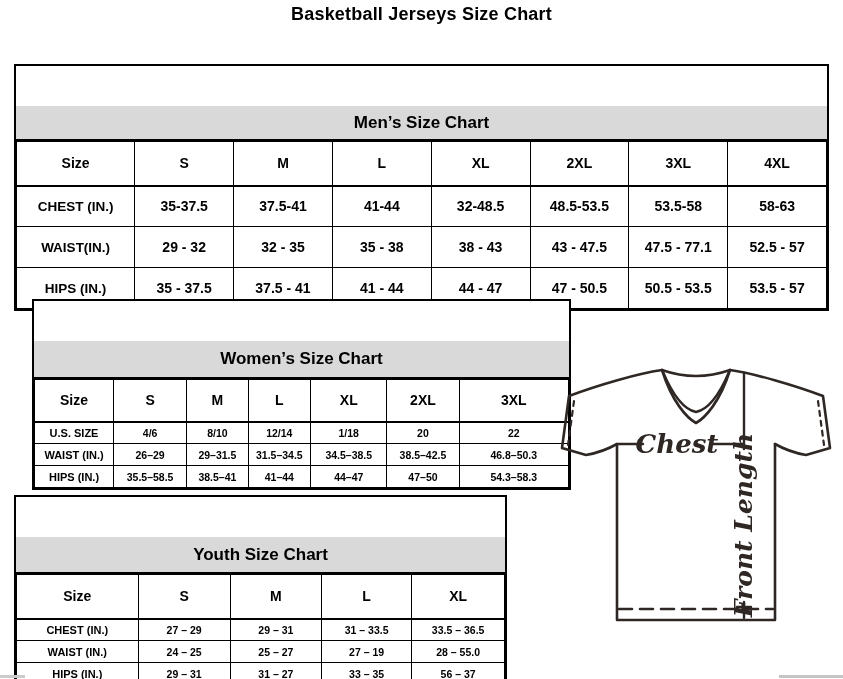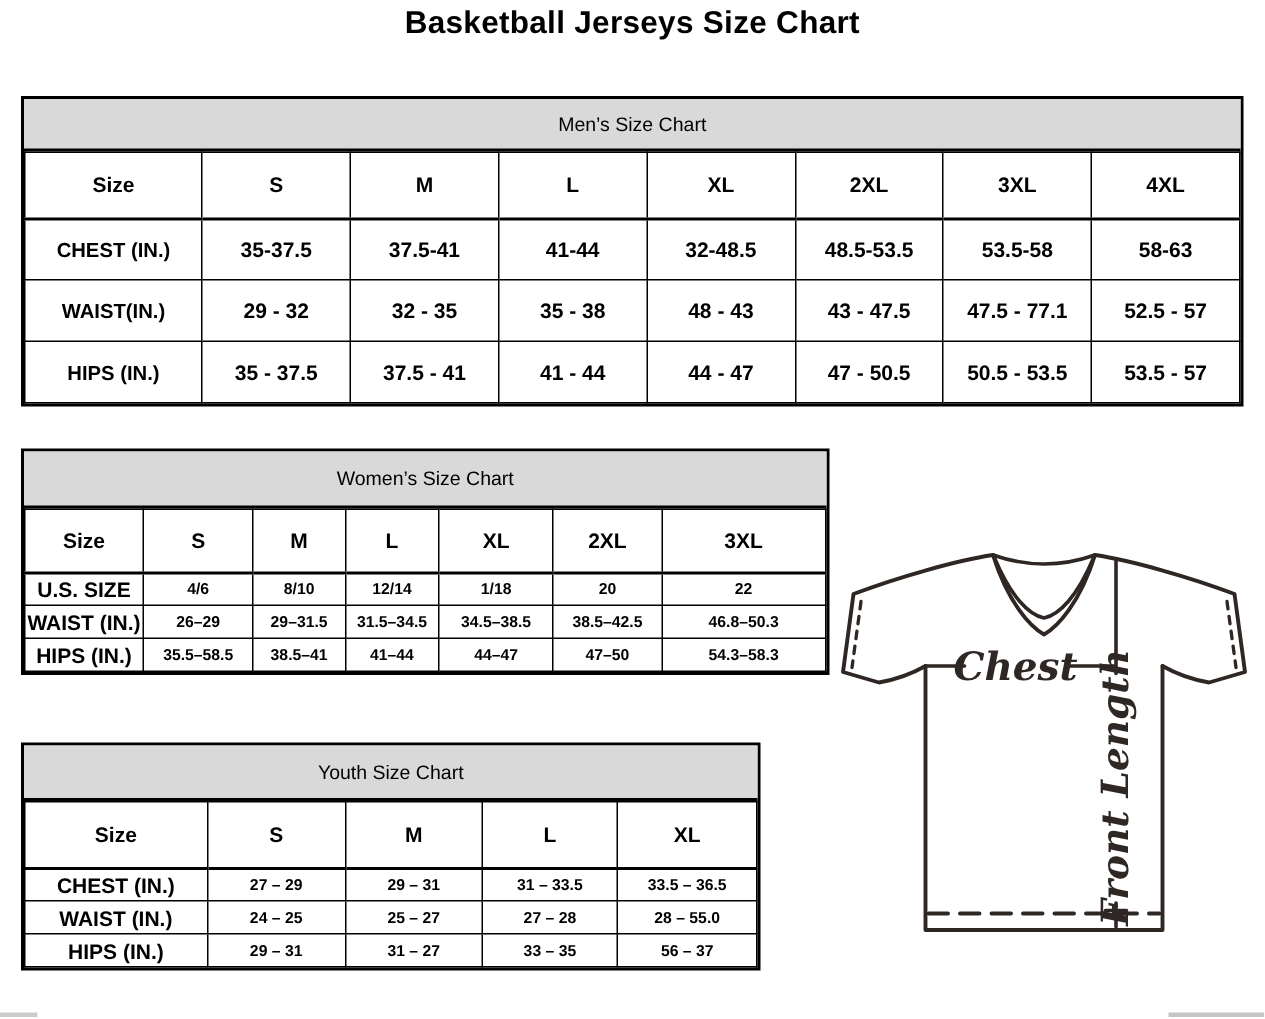--- a/index.html
+++ b/index.html
@@ -7,48 +7,48 @@
     position:relative;
     width:843px;height:679px;
     background:#ffffff;
     font-family:"Liberation Sans",sans-serif;
     color:#000;
     overflow:hidden;
   }
   .page-title{
     position:absolute;top:4px;left:0;right:0;
     margin:0;text-align:center;
-    font-size:21px;font-weight:bold;letter-spacing:.2px;
+    font-size:18px;font-weight:bold;letter-spacing:.2px;
   }
   .chart{position:absolute;border:2px solid #000;background:#fff;}
   .chart-men{left:14px;top:64px;width:811px;}
-  .chart-women{left:14px;top:299px;width:535px;}
+  .chart-women{left:32px;top:299px;width:535px;}
   .chart-youth{left:14px;top:495px;width:489px;}
   .band{
     background:#d9d9d9;
     border-bottom:2px solid #000;
-    text-align:center;font-weight:normal;font-size:13px;
+    text-align:center;font-weight:bold;font-size:17px;margin-top:40px;
   }
   .chart-men  .band{height:33px;line-height:33px;}
   .chart-women .band{height:36px;line-height:36px;}
   .chart-youth .band{height:35px;line-height:35px;}
   table{width:100%;border-collapse:collapse;table-layout:fixed;}
   th,td{
     border:1px solid #000;
     text-align:center;vertical-align:middle;
     font-weight:bold;padding:0;
   }
   thead th{border-bottom-width:2px;}
   .chart-men  thead tr{height:44px;font-size:14px;}
   .chart-men  tbody tr{height:41px;font-size:14px;}
   .chart-women thead tr{height:42px;font-size:14px;}
   .chart-women tbody tr{height:22px;font-size:10.5px;}
   .chart-youth thead tr{height:44px;font-size:14px;}
   .chart-youth tbody tr{height:22px;font-size:10.5px;}
-  tbody th{font-size:14px;}
+  tbody th{font-size:11px;}
   .chart-men tbody th{font-size:13.5px;}
   .jersey{position:absolute;left:556px;top:356px;width:280px;height:272px;}
   .frag{position:absolute;height:3px;background:#cbcbcb;}
   .frag-left{left:0;top:675px;width:25px;}
   .frag-right{left:779px;top:675px;width:64px;background:#c5c5c5;}
 </style>
 </head>
 <body>
 
 <div class="page">
@@ -89,21 +89,21 @@
             <td>32-48.5</td>
             <td>48.5-53.5</td>
             <td>53.5-58</td>
             <td>58-63</td>
           </tr>
           <tr>
             <th>WAIST(IN.)</th>
             <td>29 - 32</td>
             <td>32 - 35</td>
             <td>35 - 38</td>
-            <td>48 - 43</td>
+            <td>38 - 43</td>
             <td>43 - 47.5</td>
             <td>47.5 - 77.1</td>
             <td>52.5 - 57</td>
           </tr>
           <tr>
             <th>HIPS (IN.)</th>
             <td>35 - 37.5</td>
             <td>37.5 - 41</td>
             <td>41 - 44</td>
             <td>44 - 47</td>
@@ -194,21 +194,21 @@
             <th>CHEST (IN.)</th>
             <td>27 – 29</td>
             <td>29 – 31</td>
             <td>31 – 33.5</td>
             <td>33.5 – 36.5</td>
           </tr>
           <tr>
             <th>WAIST (IN.)</th>
             <td>24 – 25</td>
             <td>25 – 27</td>
-            <td>27 – 28</td>
+            <td>27 – 19</td>
             <td>28 – 55.0</td>
           </tr>
           <tr>
             <th>HIPS (IN.)</th>
             <td>29 – 31</td>
             <td>31 – 27</td>
             <td>33 – 35</td>
             <td>56 – 37</td>
           </tr>
         </tbody>

